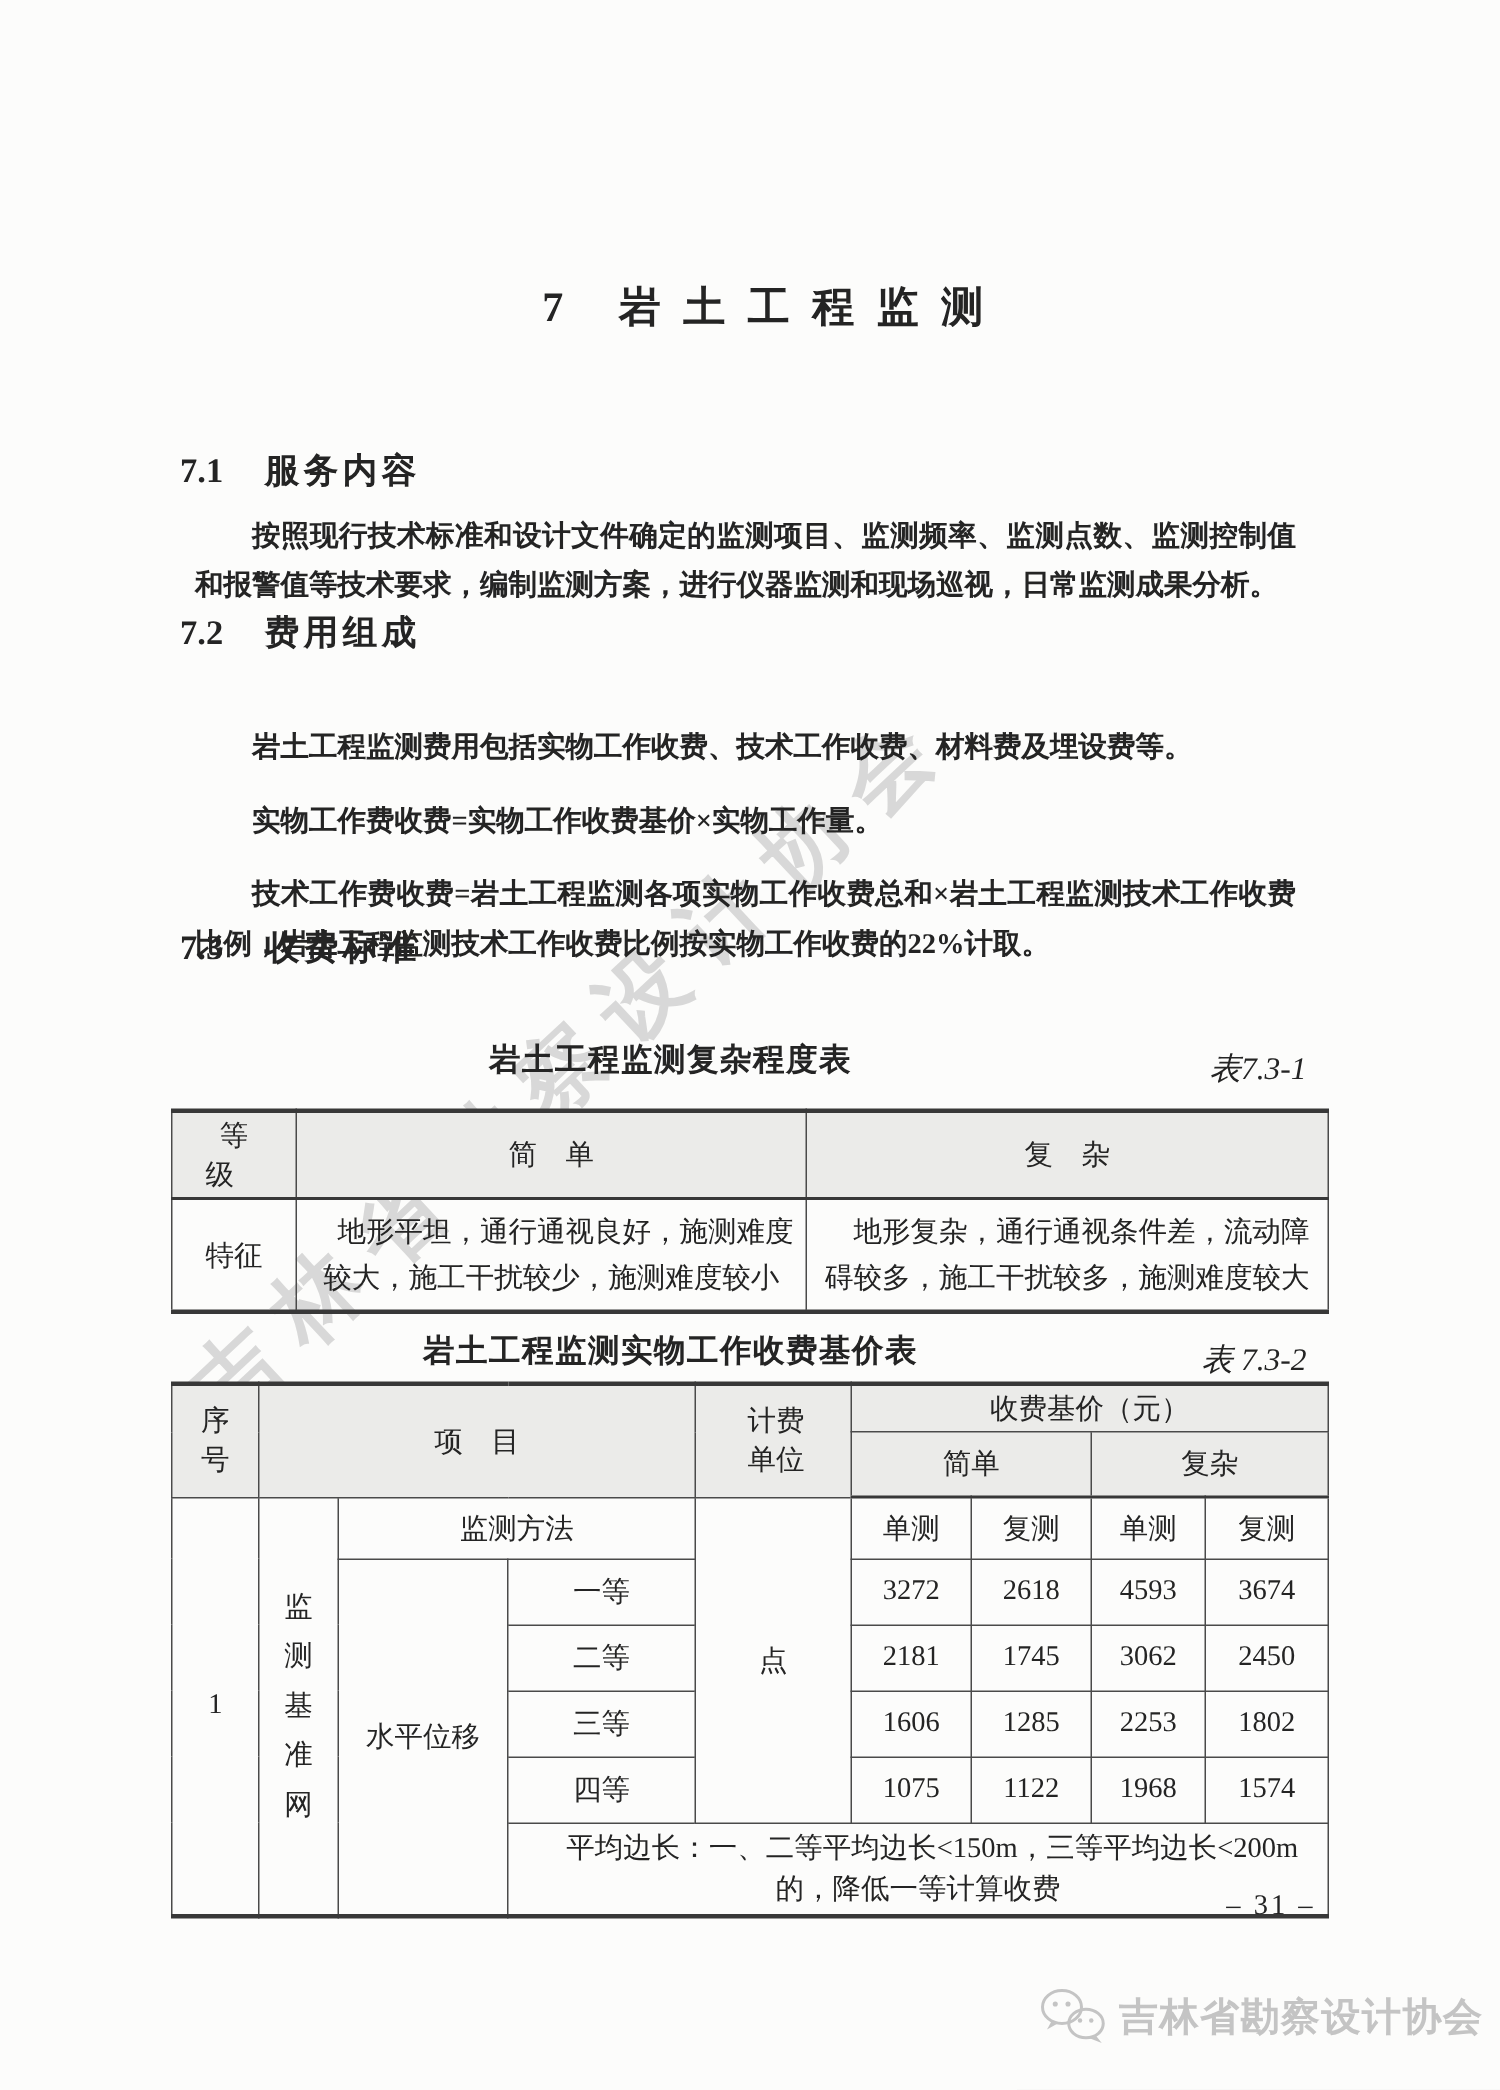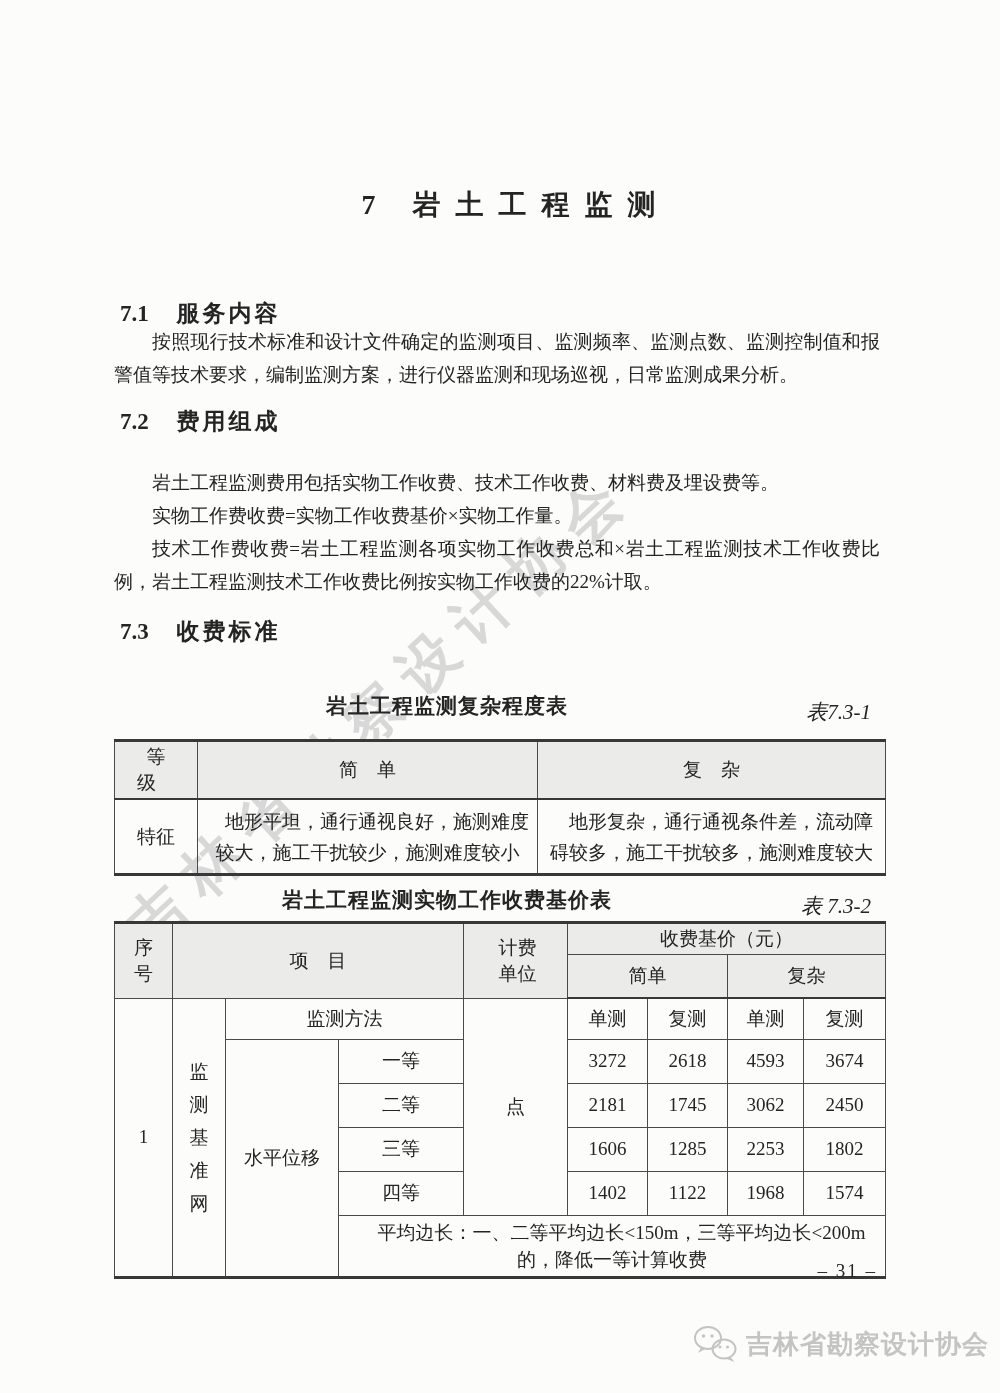--- a/index.html
+++ b/index.html
@@ -36,21 +36,21 @@
     font-size:23px;font-weight:bold;
   }
   .sec-h .s-num{font-family:"Liberation Serif","DejaVu Serif",serif;margin-right:22px;}
   .sec-h .s-title{font-family:"Liberation Sans","DejaVu Sans",sans-serif;letter-spacing:3px;}
   .h71{top:262px;margin-top:36px;} .h72{top:406px;} .h73{top:616px;}
   
   .bodytext{
     position:absolute;left:114px;width:766px;
     font-size:19px;line-height:33px;text-align:justify;
   }
-  .bodytext p{margin:0;text-indent:2em;}
+  .bodytext p{margin:16px;text-indent:2em;font-weight:bold;}
   .b71{top:325px;} .b72{top:466px;}
   
   .title-line{position:absolute;left:114px;width:771px;height:34px;}
   .tl1{top:690px;} .tl2{top:884px;}
   .tbl-title{
     position:absolute;left:0;right:105px;bottom:4px;text-align:center;
     font-family:"Liberation Sans","DejaVu Sans",sans-serif;
     font-size:21px;font-weight:bold;letter-spacing:1px;margin-top:12px;
   }
   .tbl-label{position:absolute;right:14px;bottom:-2px;font-size:21px;font-style:italic;}
@@ -212,21 +212,21 @@
     </tr>
     <tr>
       <td style="height:39px">三等</td>
       <td>1606</td>
       <td>1285</td>
       <td>2253</td>
       <td>1802</td>
     </tr>
     <tr>
       <td style="height:39px">四等</td>
-      <td>1402</td>
+      <td>1075</td>
       <td>1122</td>
       <td>1968</td>
       <td>1574</td>
     </tr>
     <tr>
       <td colspan="6" class="notecell" style="height:56px">
             <span class="cellpara">平均边长：一、二等平均边长&lt;150m，三等平均边长&lt;200m的，降低一等计算收费</span>
           </td>
     </tr>
   </tbody>

